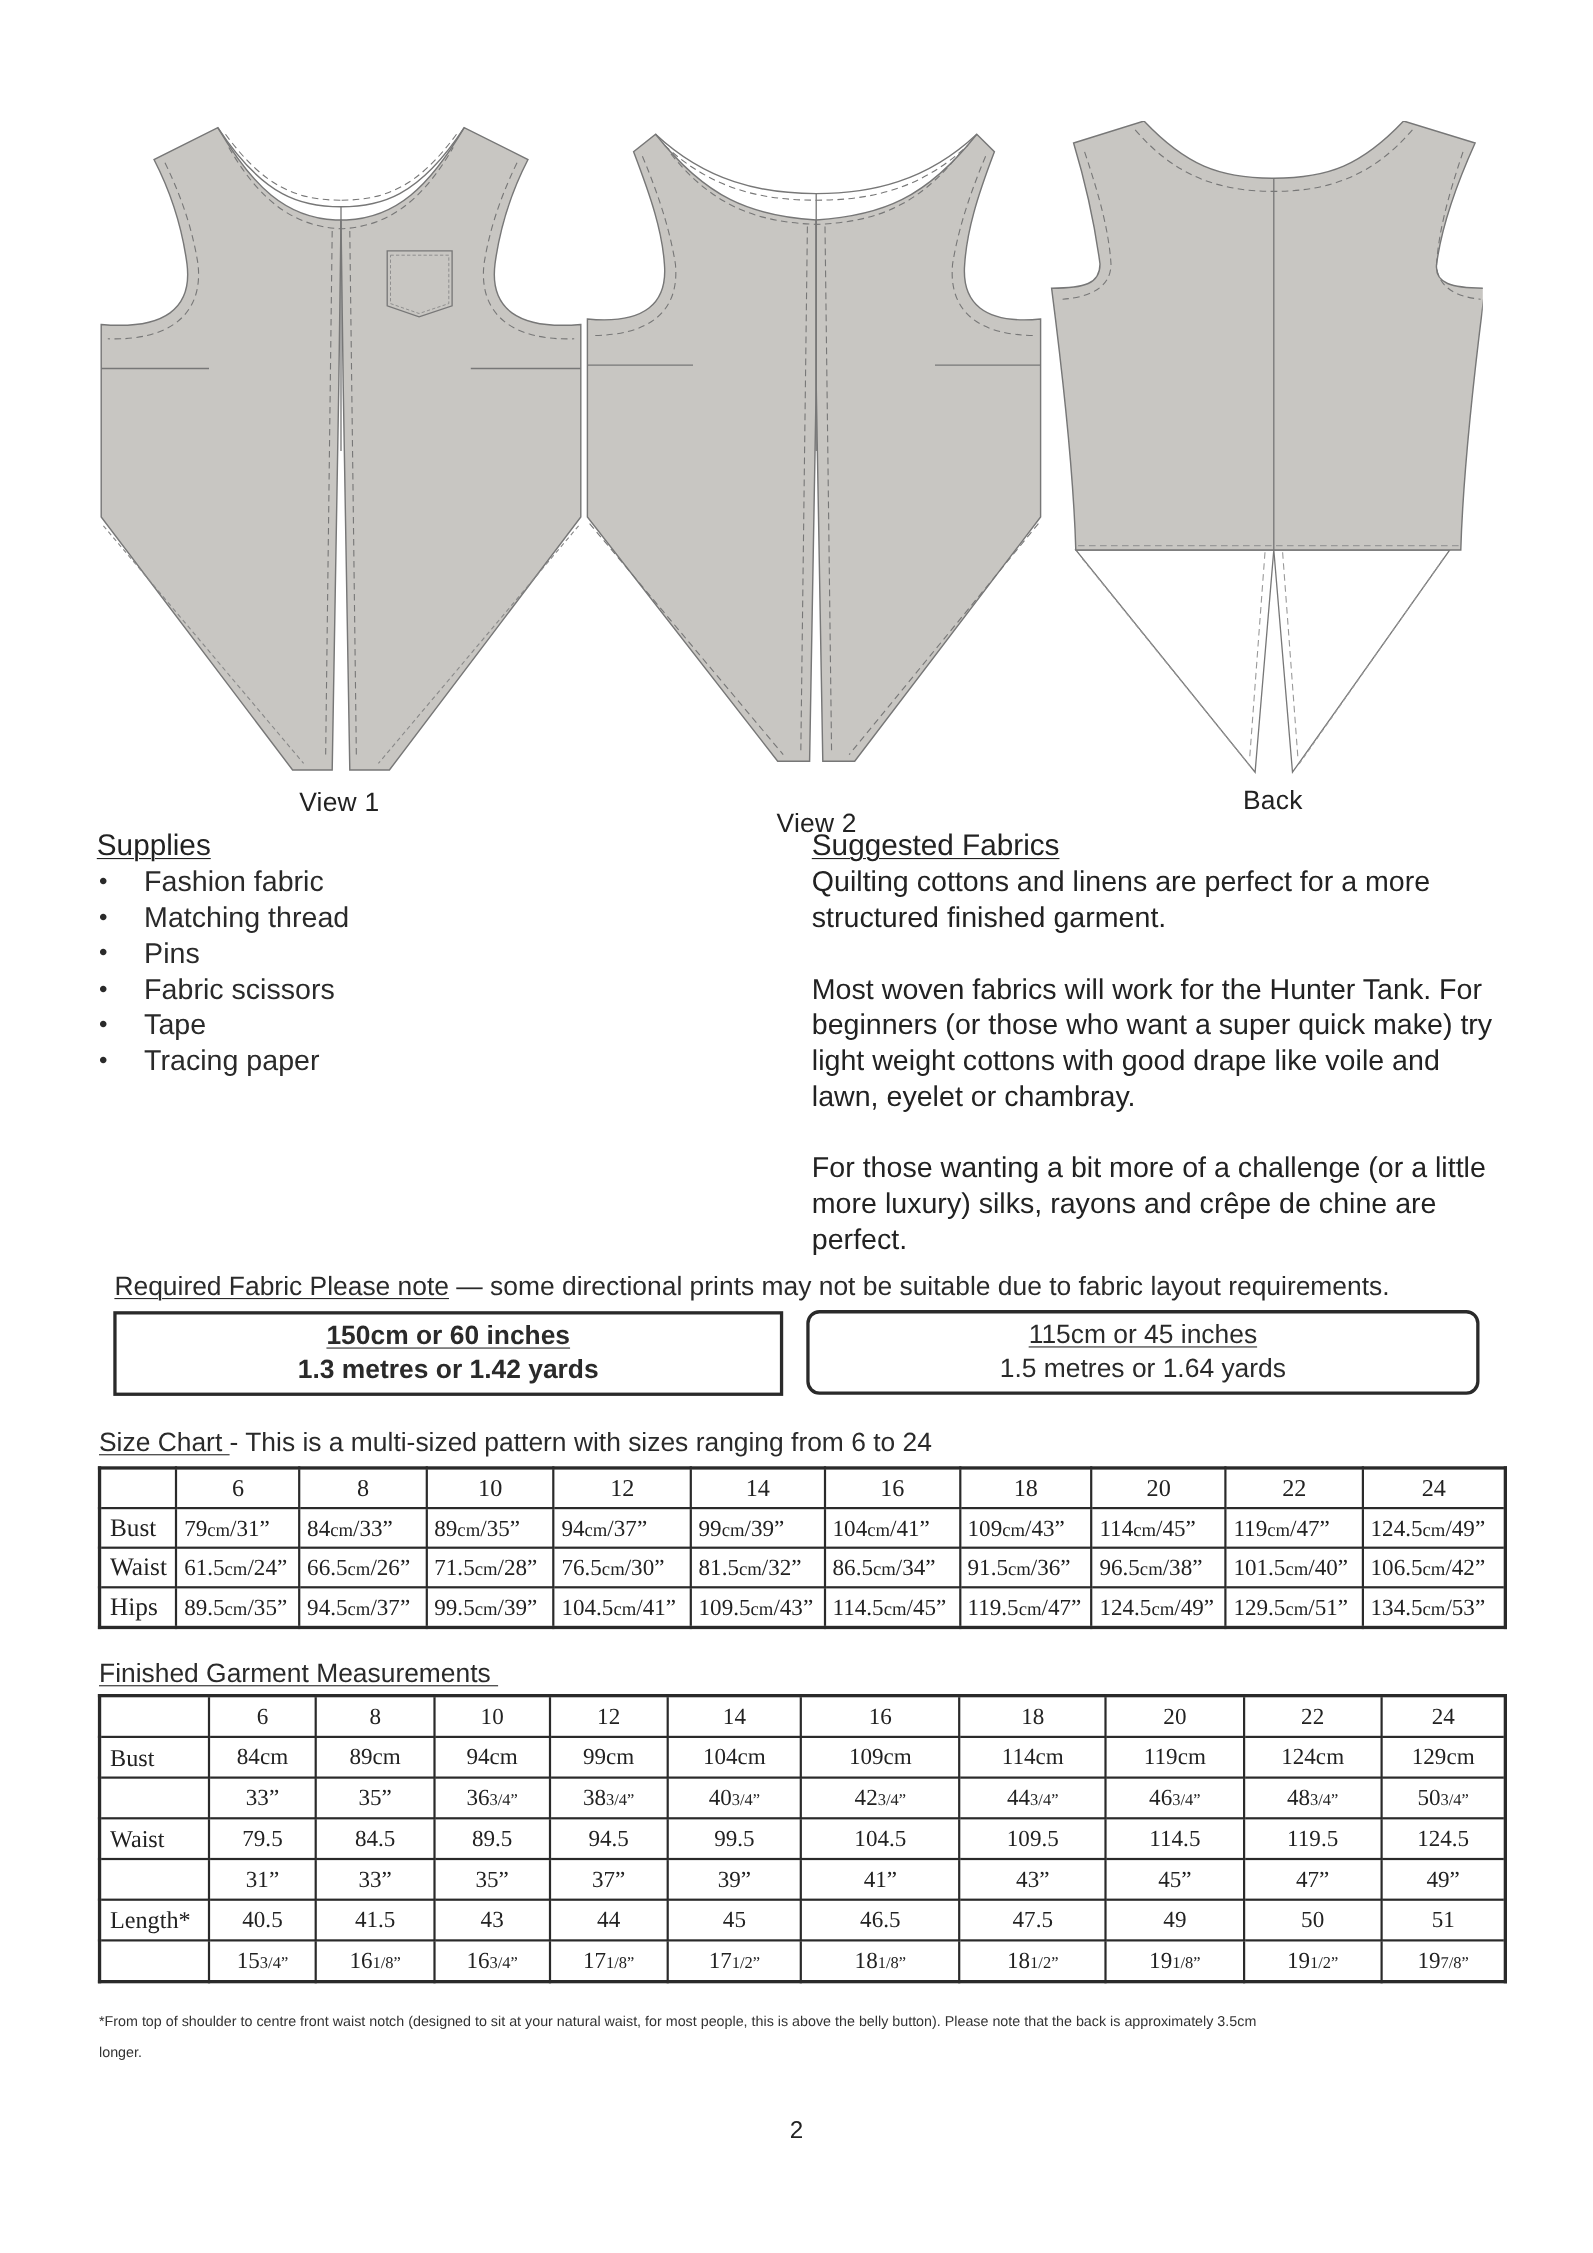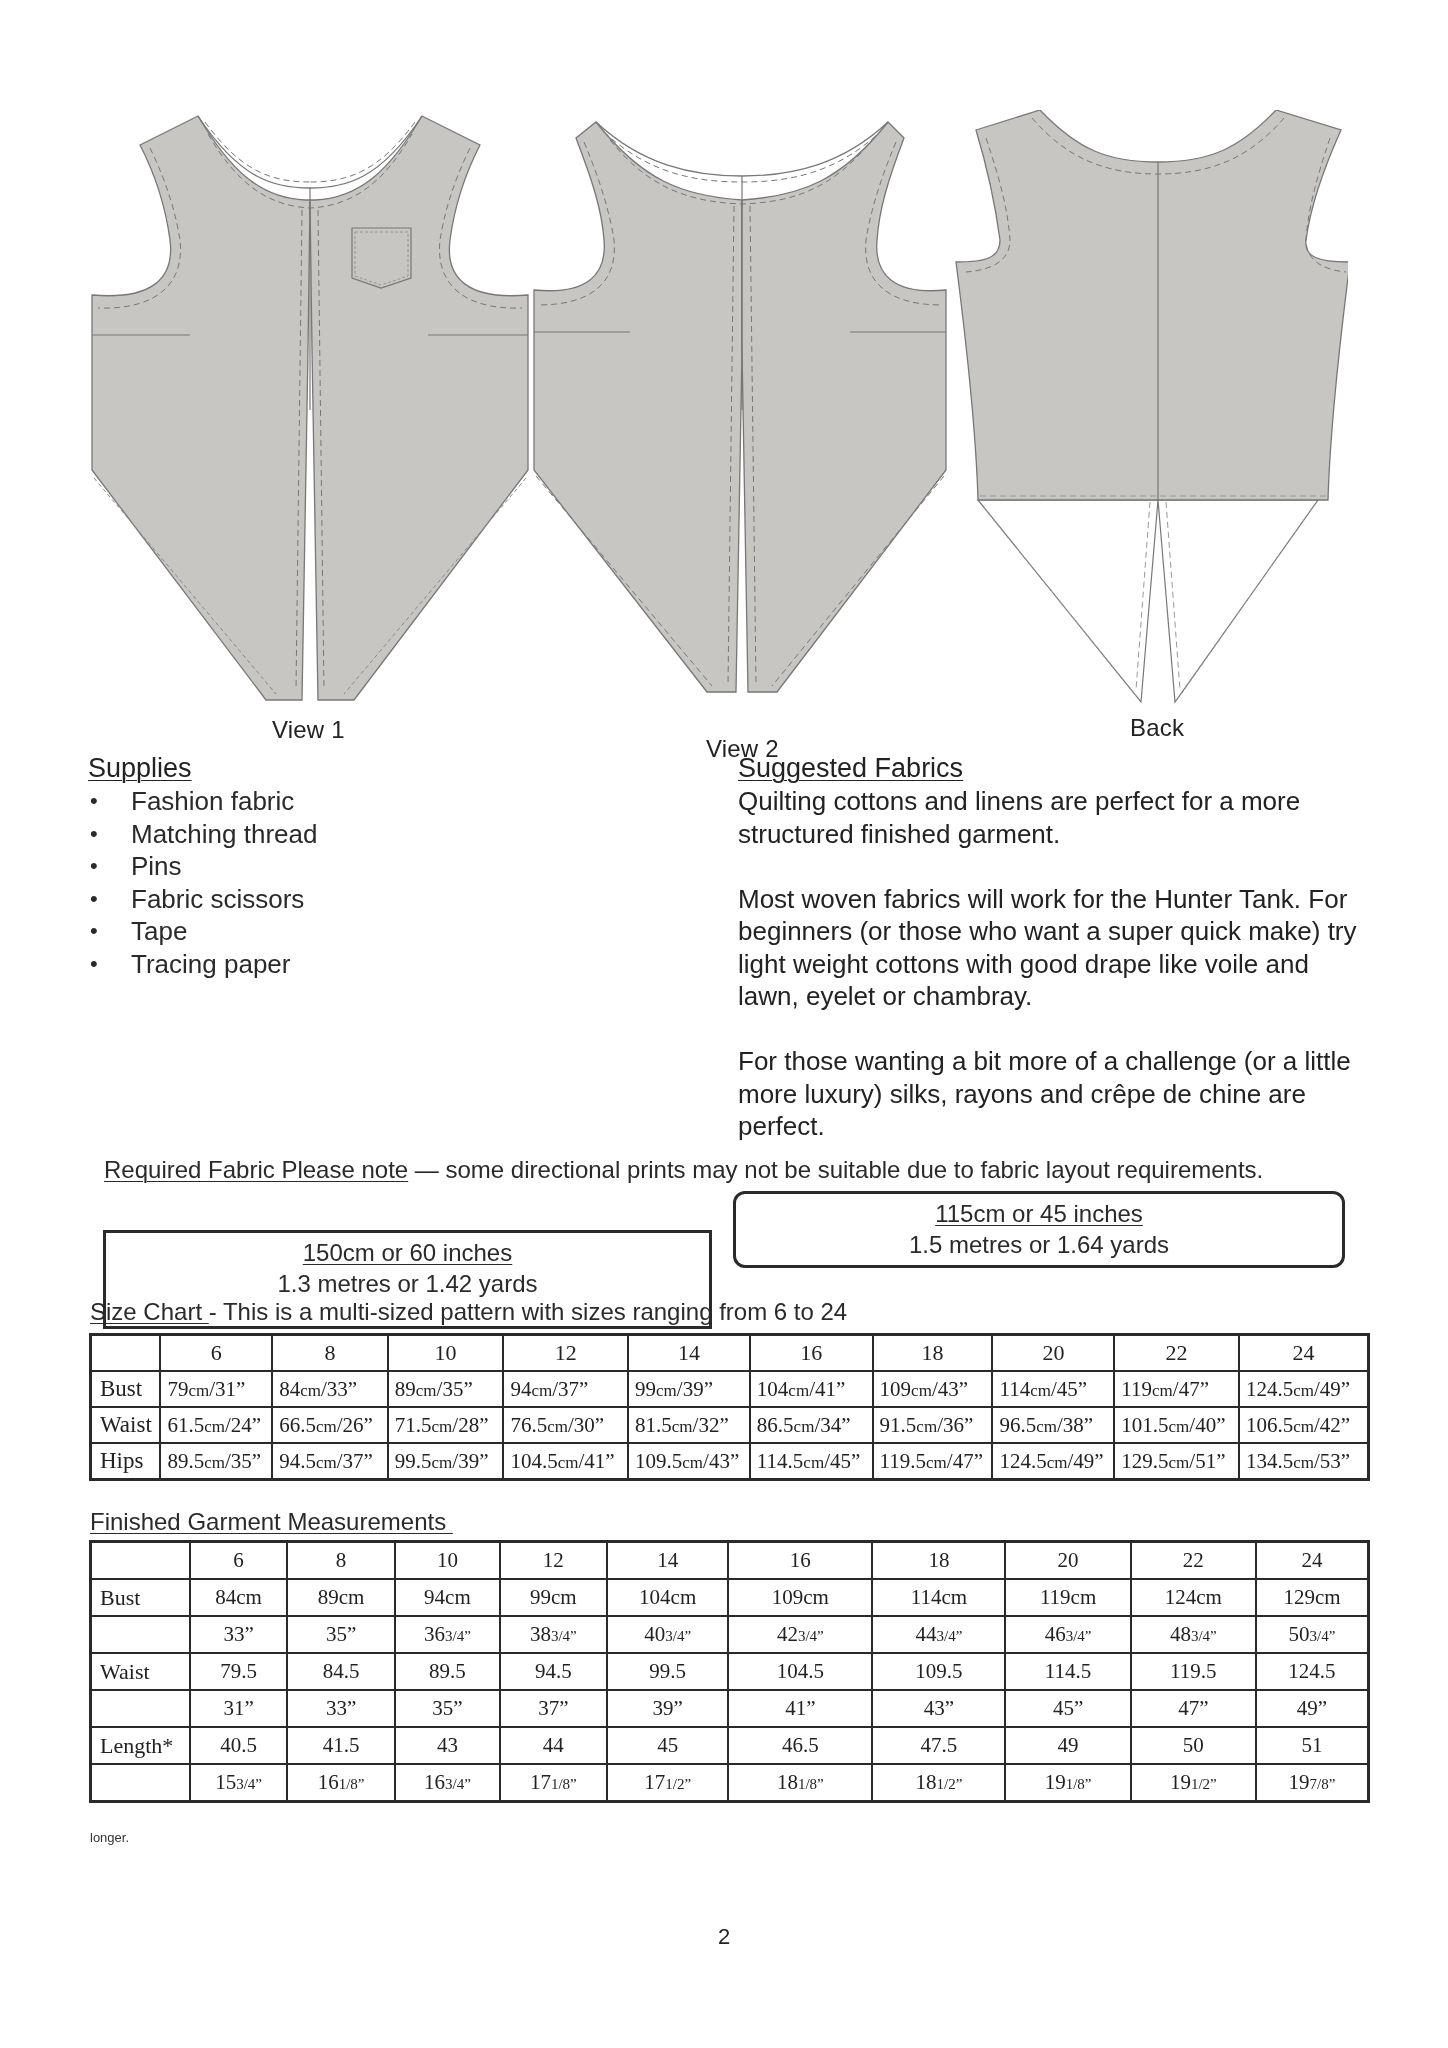--- a/index.html
+++ b/index.html
@@ -140,21 +140,21 @@
 <section class="abs" style="left:738px; top:752px; width:625px;">
   <div class="heading u">Suggested Fabrics</div>
   <p class="body-text para">Quilting cottons and linens are perfect for a more structured finished garment.</p>
   <p class="body-text para">Most woven fabrics will work for the Hunter Tank. For beginners (or those who want a super quick make) try light weight cottons with good drape like voile and lawn, eyelet or chambray.</p>
   <p class="body-text para">For those wanting a bit more of a challenge (or a little more luxury) silks, rayons and crêpe de chine are perfect.</p>
 </section>
 
 <div class="abs" style="left:90px; top:1156px; font-size:24px; white-space:nowrap;margin-left:14px;">
   <span class="u">Required Fabric Please note</span><span> — some directional prints may not be suitable due to fabric layout requirements.</span>
 </div>
-<div class="fabric-box" style="left:103px; top:1230px; width:609px; height:99px;">
+<div class="fabric-box" style="left:103px; top:1192px; width:609px; height:77px;font-weight:bold;">
   <div class="u">150cm or 60 inches</div>
   <div>1.3 metres or 1.42 yards</div>
 </div>
 <div class="fabric-box" style="left:733px; top:1191px; width:612px; height:77px;border-radius:12px;">
   <div class="u">115cm or 45 inches</div>
   <div>1.5 metres or 1.64 yards</div>
 </div>
 
 <div class="abs" style="left:90px; top:1298px; font-size:24px; white-space:nowrap;">
   <span class="u">Size Chart </span><span>- This is a multi-sized pattern with sizes ranging from 6 to 24</span>
@@ -333,15 +333,16 @@
         <td><span>18</span><span class="frac">1/8”</span></td>
         <td><span>18</span><span class="frac">1/2”</span></td>
         <td><span>19</span><span class="frac">1/8”</span></td>
         <td><span>19</span><span class="frac">1/2”</span></td>
         <td><span>19</span><span class="frac">7/8”</span></td>
       </tr>
     </tbody>
 </table>
 
 <div class="abs footnote" style="left:90px; top:1824px; width:1290px;">
+  <div>*From top of shoulder to centre front waist notch (designed to sit at your natural waist, for most people, this is above the belly button). Please note that the back is approximately 3.5cm</div>
   <div>longer.</div>
 </div>
 <div class="abs pageno" style="left:718px; top:1924px;">2</div>
 
 </body></html>

